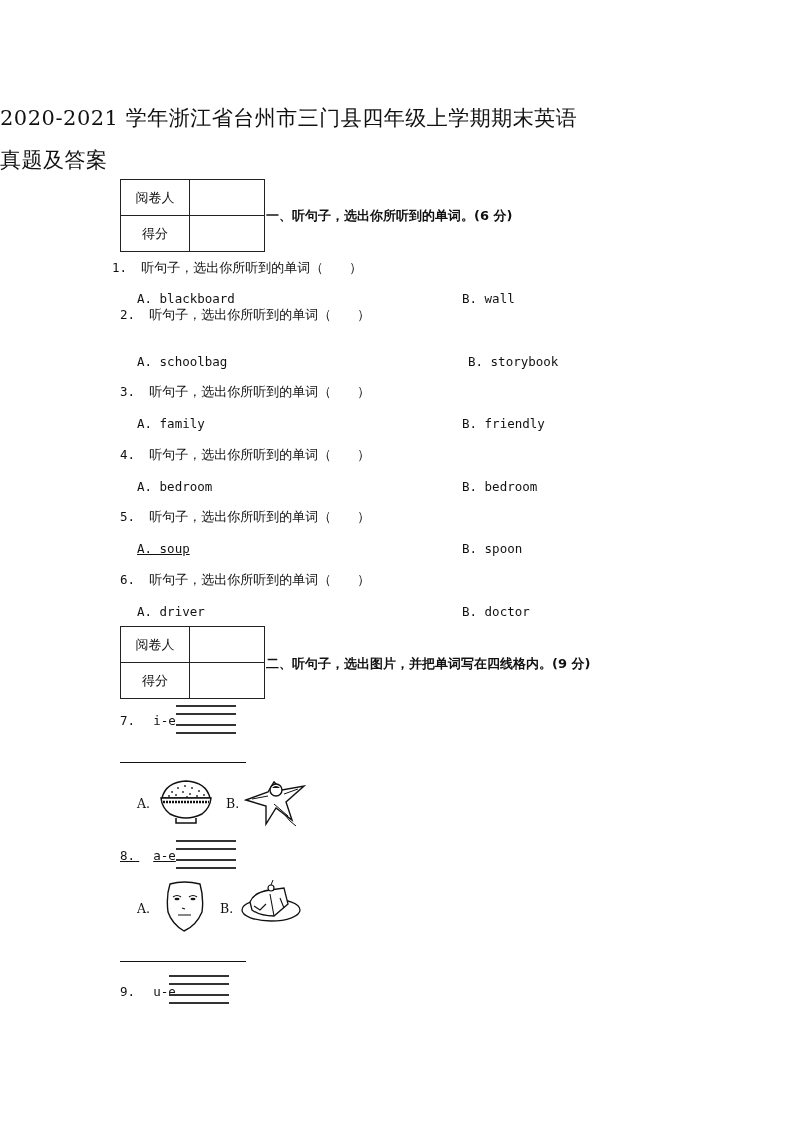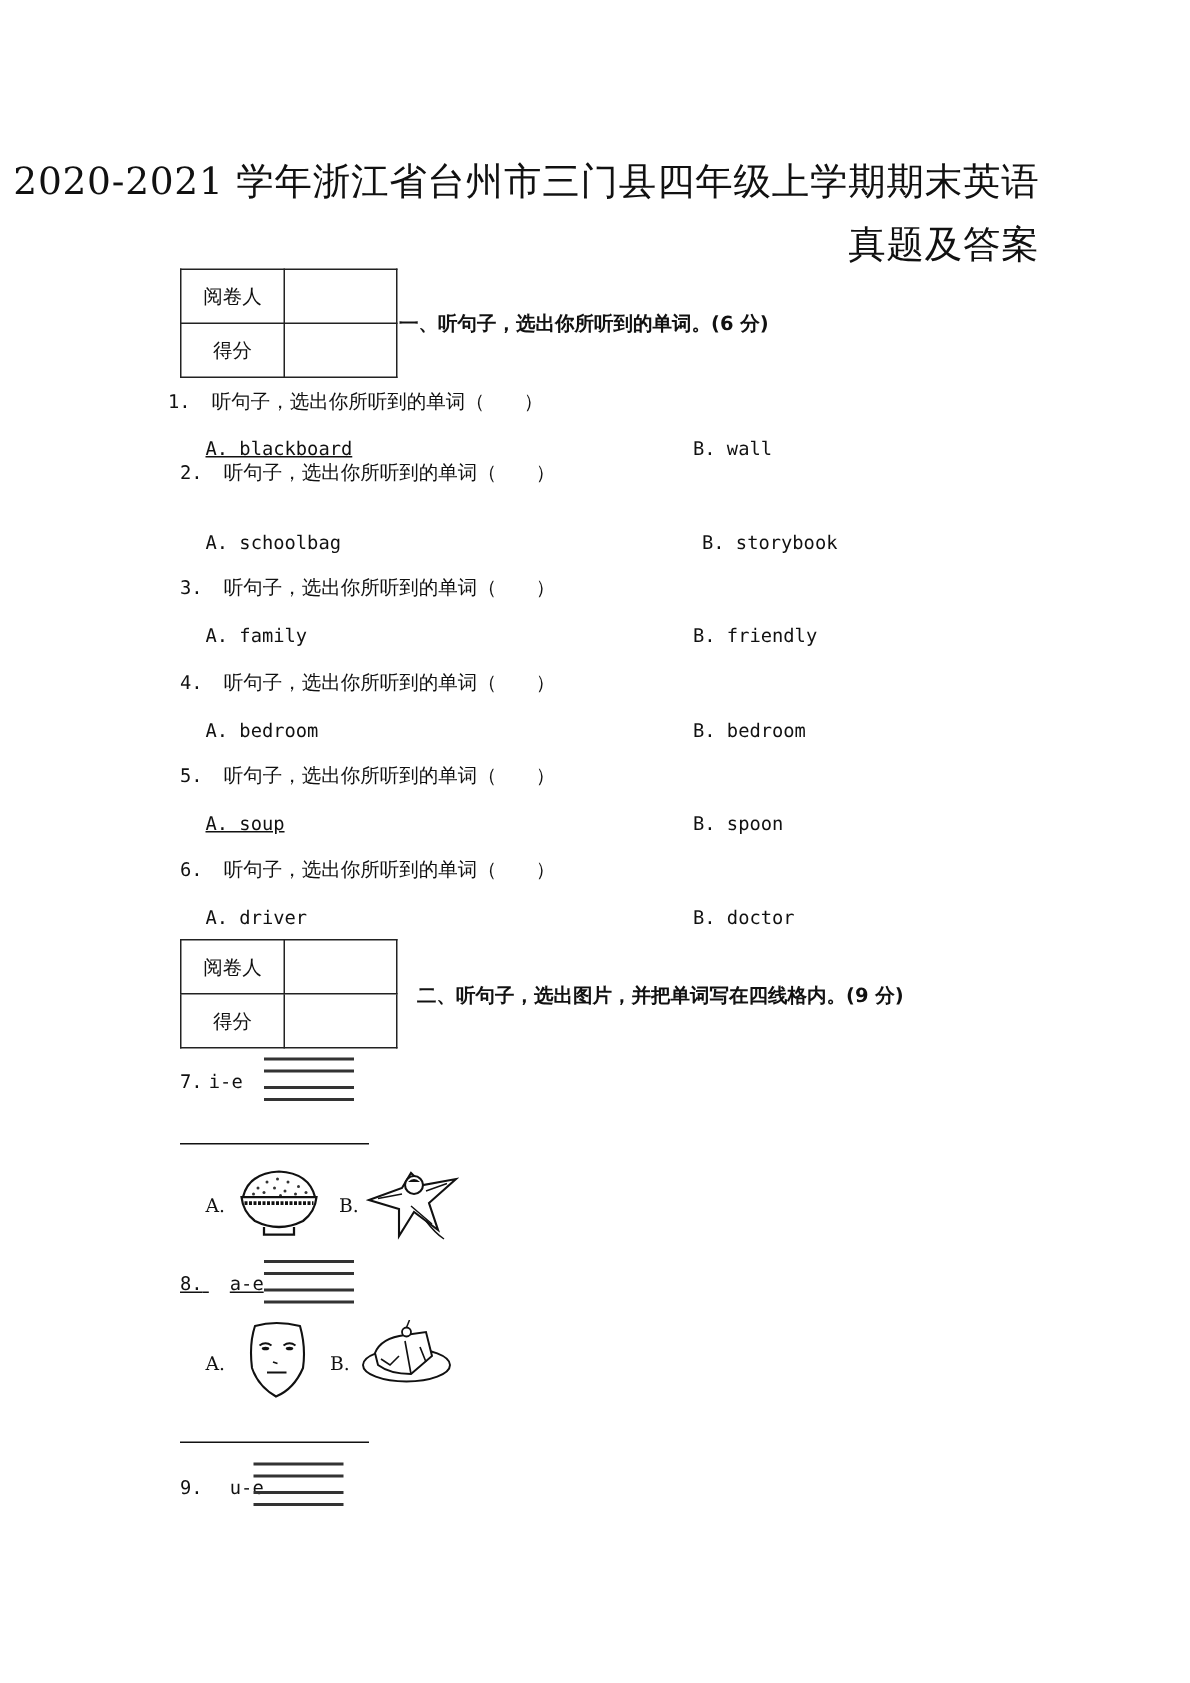--- a/index.html
+++ b/index.html
@@ -1,18 +1,18 @@
 <!DOCTYPE html>
 <html><head>
 <meta charset="utf-8">
 <style>
   html, body { margin: 0; padding: 0; background: #ffffff; }
   body { width: 793px; height: 1122px; position: relative; overflow: hidden; color: #111; font-family: "DejaVu Serif", "Liberation Serif", serif; }
   .abs { position: absolute; }
-  .title { left: 0; width: 693px; text-align: right; font-size: 25px; font-family: "DejaVu Serif", "Liberation Serif", serif; letter-spacing: 0.5px; }
+  .title { left: 0; width: 693px; text-align: left; font-size: 21px; font-family: "DejaVu Serif", "Liberation Serif", serif; letter-spacing: 0.5px; }
   .score-table { border-collapse: collapse; position: absolute; }
   .score-table td { border: 1.2px solid #222; width: 68px; height: 35px; font-size: 13px; text-align: center; font-family: "DejaVu Sans", sans-serif; padding: 0; }
   .score-table td.blank { width: 74px; }
   .section-head { font-size: 13px; font-weight: bold; font-family: "DejaVu Sans", sans-serif; }
   .qline { font-size: 13px; font-family: "DejaVu Sans", sans-serif; }
   .qnum { font-family: "DejaVu Sans Mono", "Liberation Mono", monospace; font-size: 12.5px; }
   .opt { font-family: "DejaVu Sans Mono", "Liberation Mono", monospace; font-size: 12.5px; }
   .four-lines { position: absolute; width: 60px; height: 28px; }
   .four-lines div { position: absolute; left: 0; width: 100%; height: 2px; background: #333; }
   .hr-line { position: absolute; height: 1.3px; background: #111; }
@@ -36,21 +36,21 @@
   </tr>
 </tbody>
   </table>
 <div class="abs section-head" style="left:266px; top:207px;">一、听句子，选出你所听到的单词。(6 分)</div>
 
 <div>
   <div class="abs qline" style="left:112px; top:259px;text-align:right;">
     <span class="qnum">1.</span>
     <span style="margin-left:10px;">听句子，选出你所听到的单词（　　）</span>
   </div>
-  <div class="abs opt" style="left:137px; top:291px;text-decoration:underline;">A. blackboard</div>
+  <div class="abs opt" style="left:137px; top:291px;">A. blackboard</div>
   <div class="abs opt" style="left:462px; top:291px;">B. wall</div>
 
   <div class="abs qline" style="left:120px; top:306px;">
     <span class="qnum">2.</span>
     <span style="margin-left:10px;">听句子，选出你所听到的单词（　　）</span>
   </div>
   <div class="abs opt" style="left:137px; top:354px;">A. schoolbag</div>
   <div class="abs opt" style="left:468px; top:354px;">B. storybook</div>
 
   <div class="abs qline" style="left:120px; top:383px;">
@@ -87,25 +87,25 @@
       <tr>
     <td>阅卷人</td>
     <td class="blank"></td>
   </tr>
   <tr>
     <td>得分</td>
     <td class="blank"></td>
   </tr>
 </tbody>
   </table>
-<div class="abs section-head" style="left:266px; top:655px;padding-left:12px;">二、听句子，选出图片，并把单词写在四线格内。(9 分)</div>
+<div class="abs section-head" style="left:266px; top:655px;">二、听句子，选出图片，并把单词写在四线格内。(9 分)</div>
 
 <div class="abs qline" style="left:120px; top:713px;">
   <span class="qnum">7.</span>
-  <span class="qnum" style="">i-e</span>
+  <span class="qnum" style="margin-left:14px;">i-e</span>
 </div>
 <div class="four-lines" style="left:176px; top:705px;">
   <div style="top:0px;"></div>
     <div style="top:8px;"></div>
     <div style="top:19px;"></div>
     <div style="top:27px;"></div>
 </div>
 <div class="hr-line" style="left:120px; top:762px; width:126px;"></div>
 
 <div class="abs pic-label" style="left:137px; top:796px;">A.</div>

